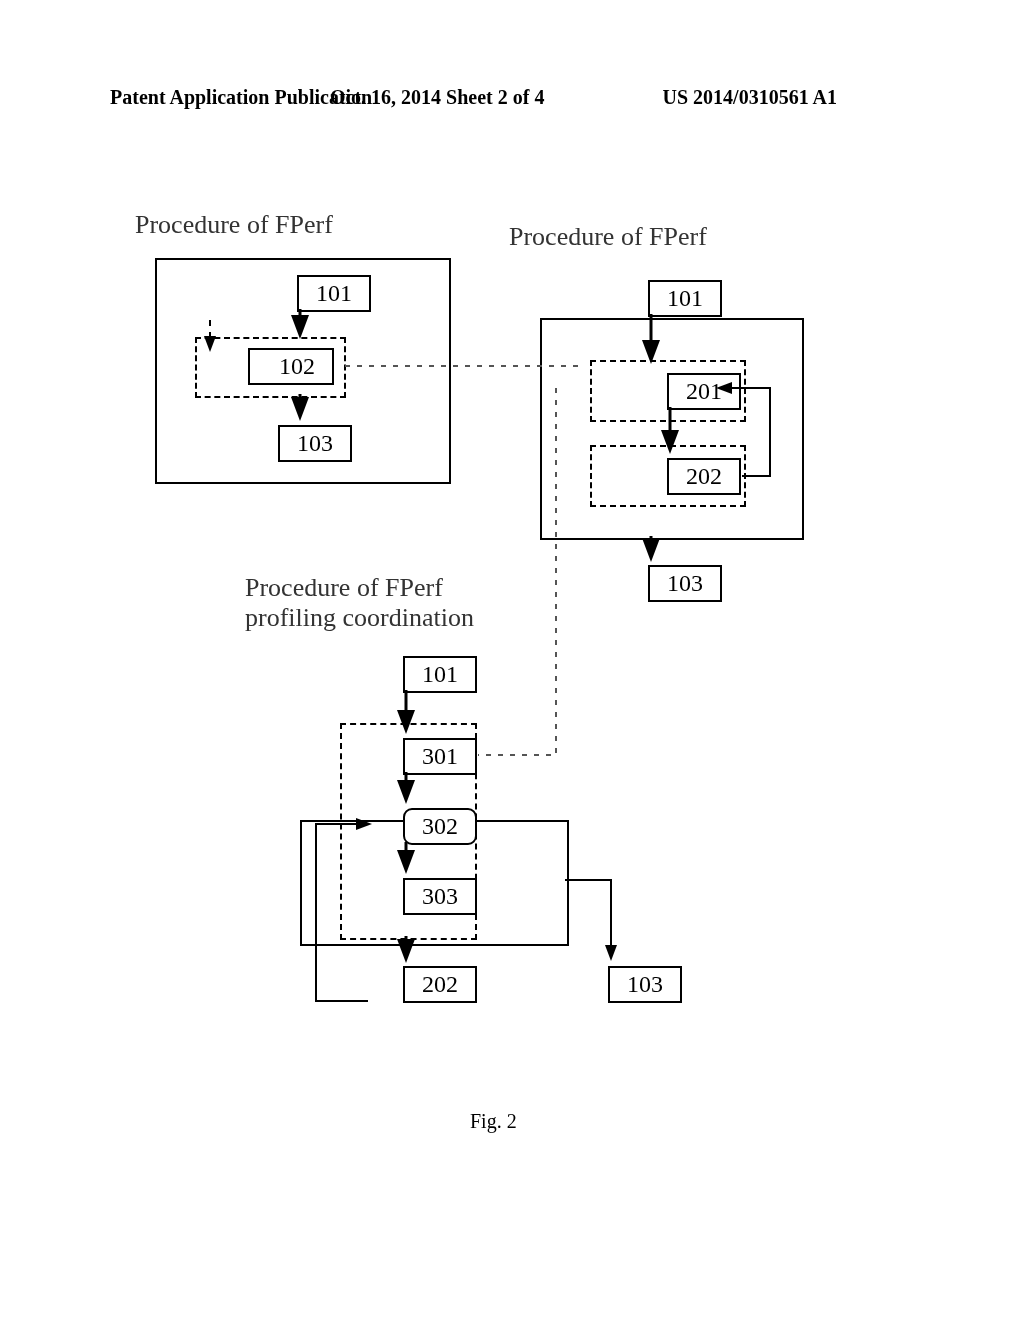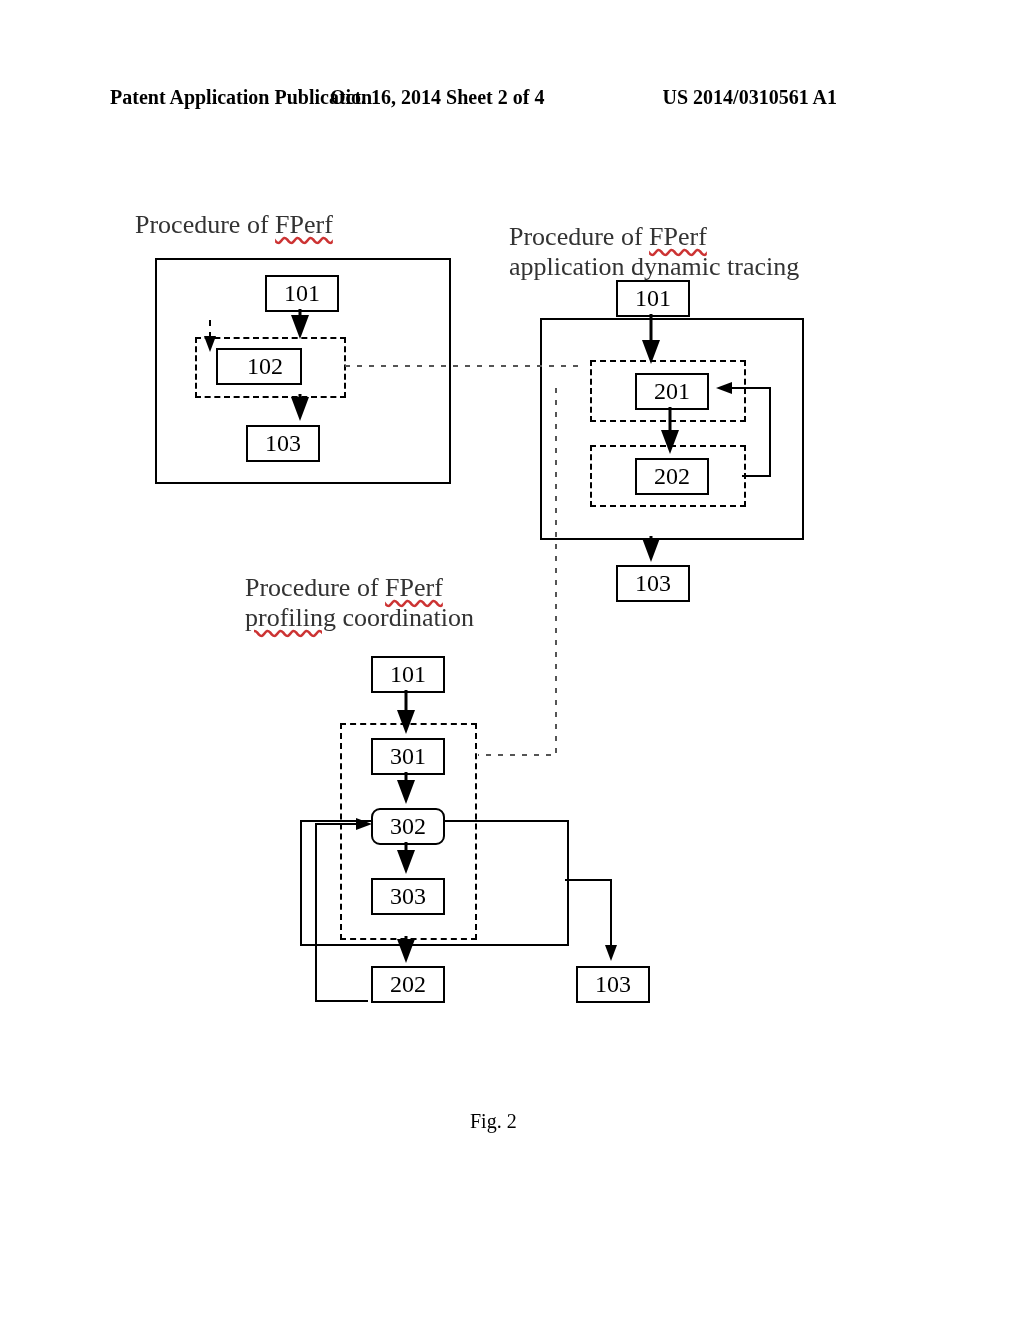--- a/index.html
+++ b/index.html
@@ -25,21 +25,20 @@
   .hdr-left { left: 110px; }
   .hdr-mid  { left: 330px; }
   .hdr-right{ right: 115px; text-align: center; }
 
   .title {
     position: absolute;
     font-size: 26px;
     color: #333;
   }
   .title .mark {
-    text-decoration: underline;
     text-decoration-style: wavy;
     text-decoration-color: #c33;
     text-underline-offset: 3px;
   }
 
   .solid-box {
     position: absolute;
     border: 2px solid #000;
     background: #fff;
   }
@@ -49,20 +48,21 @@
   }
   .num-box {
     position: absolute;
     border: 2px solid #000;
     background: #fff;
     font-size: 24px;
     text-align: center;
     line-height: 1.2;
     padding: 2px 0;
     font-family: "Times New Roman", serif;
+    margin-left: 32px;
   }
 
   .svg-layer {
     position: absolute;
     left: 0; top: 0;
     width: 1024px;
     height: 1320px;
     pointer-events: none;
   }
 
@@ -79,21 +79,20 @@
   <div class="hdr hdr-left">Patent Application Publication</div>
   <div class="hdr hdr-mid">Oct. 16, 2014  Sheet 2 of 4</div>
   <div class="hdr hdr-right">US 2014/0310561 A1</div>
 
   <div class="title" style="left:135px; top:210px;">
     <span>Procedure of </span><span class="mark">FPerf</span>
   </div>
 
   <div class="title" style="left:509px; top:222px;">
     <span>Procedure of </span><span class="mark">FPerf</span><br>
-    <span>application dynamic tracing</span>
   </div>
 
   <div class="title" style="left:245px; top:573px;">
     <span>Procedure of </span><span class="mark">FPerf</span><br>
     <span class="mark">profiling</span><span> coordination</span>
   </div>
 
   <div class="solid-box" style="left:155px; top:258px; width:292px; height:222px;"></div>
   <div class="dashed-box" style="left:195px; top:337px; width:147px; height:57px;"></div>
 

